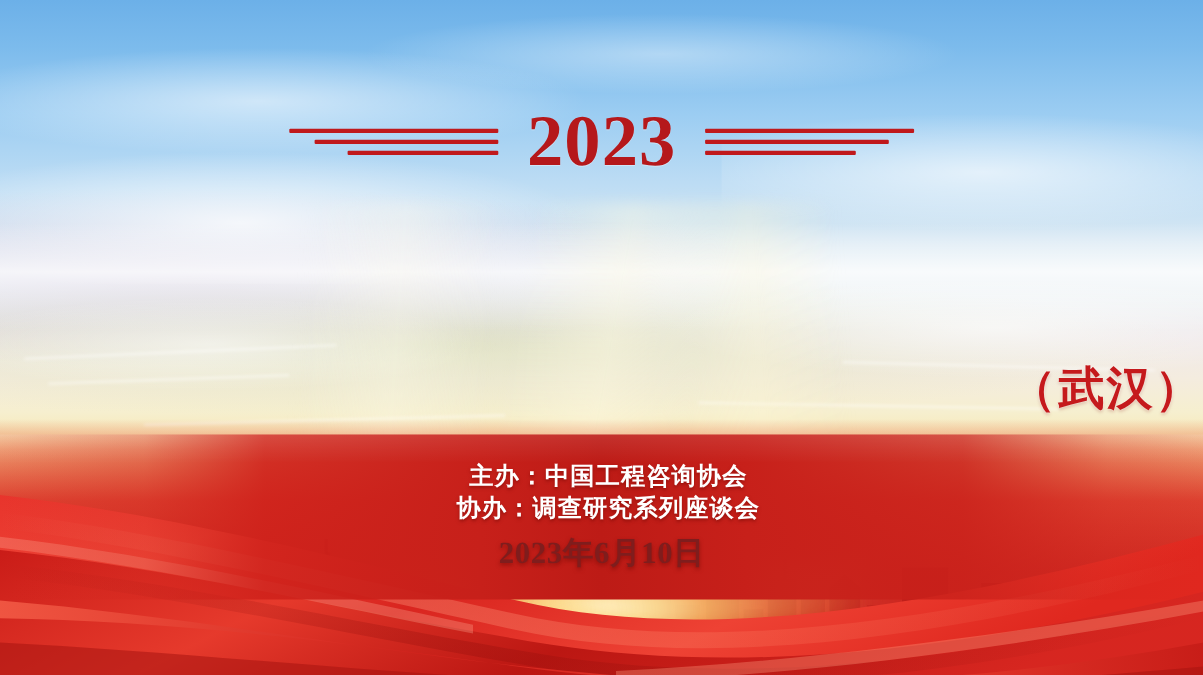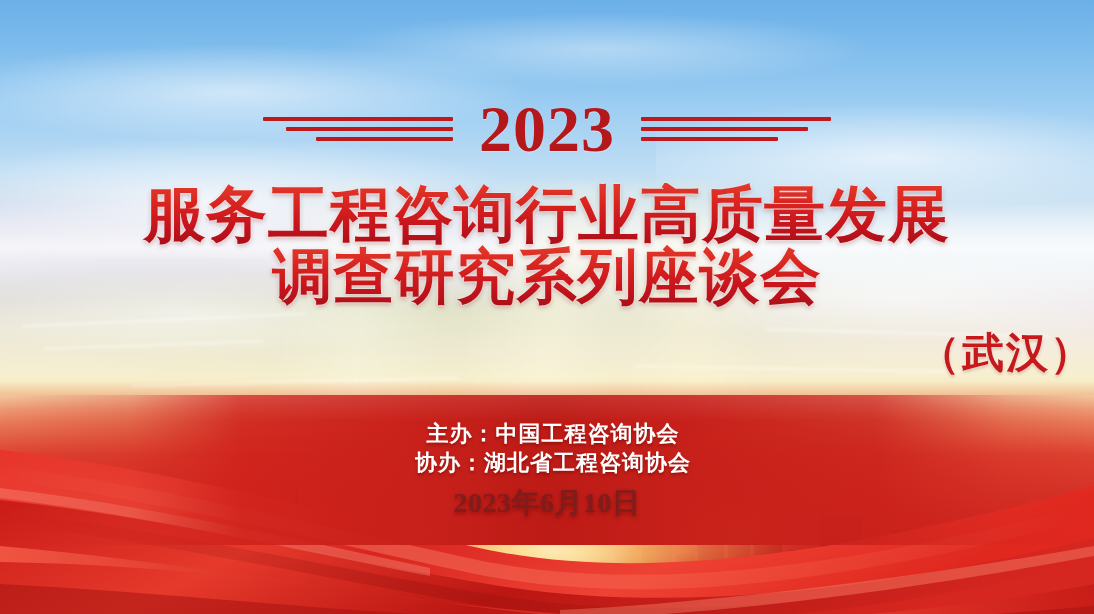--- a/index.html
+++ b/index.html
@@ -376,28 +376,24 @@
         <div class="rule"></div>
       </div>
       <div class="year">2023</div>
       <div class="rule-group right">
         <div class="rule"></div>
         <div class="rule"></div>
         <div class="rule"></div>
       </div>
     </div>
 
-    <div class="title-block">
-      <div class="title-line l1">服务工程咨询行业高质量发展</div>
-      <div class="title-line l2">调查研究系列座谈会</div>
-    </div>
 
     <div class="city">（武汉）</div>
 
     <div class="orgs">
       <div class="org">主办：中国工程咨询协会</div>
-      <div class="org">协办：湖北省工程咨询协会</div>
+      <div class="org">协办：调查研究系列座谈会</div>
     </div>
 
     <div class="date">2023年6月10日</div>
 
   </div>
 </div>
 
 </body></html>

